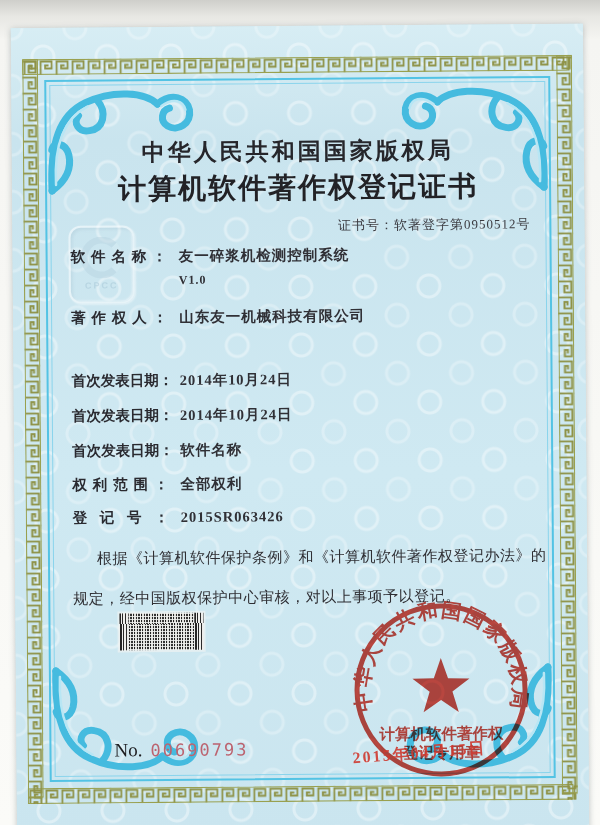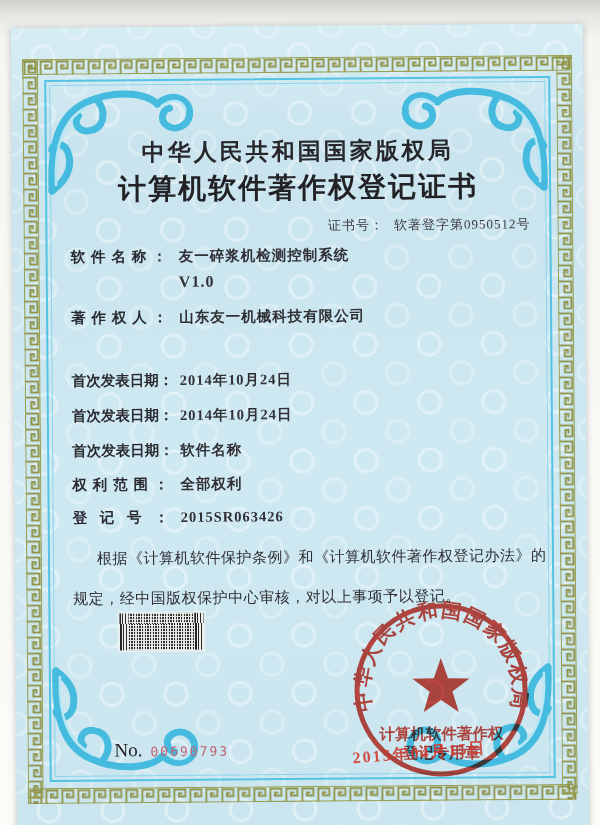--- a/index.html
+++ b/index.html
@@ -43,44 +43,44 @@
   .emboss-c{width:28px;height:28px;border-radius:50%;margin:9px auto 2px;
      border:7px solid rgba(185,212,226,.9);border-right-color:rgba(220,238,246,.5);}
   .emboss-txt{font-size:9px;text-align:center;letter-spacing:2px;color:rgba(165,198,214,.95);
      font-family:"Liberation Sans",sans-serif;font-weight:bold;}
   
   .issuer{position:absolute;left:0;right:0;top:110px;text-align:center;
      font-size:23px;font-weight:bold;letter-spacing:3px;color:#26262b;}
   .title{position:absolute;left:0;right:0;top:143px;text-align:center;
      font-size:28px;font-weight:bold;letter-spacing:2px;color:#222226;}
   .certno{position:absolute;right:54px;top:191px;font-size:13px;color:#3c3c42;letter-spacing:1px;}
-  .certno .lbl{margin-right:10px;}
+  .certno .lbl{}
   
   .field{position:absolute;left:58px;font-size:14.5px;color:#2e2e33;white-space:nowrap;}
   .flabel{display:inline-block;width:96px;text-align:justify;text-align-last:justify;
      font-weight:bold;color:#2a2a30;}
   .fvalue{margin-left:12px;letter-spacing:1px;font-weight:bold;color:#303036;}
-  .version-line{position:absolute;left:166px;top:246px;font-size:16px;font-weight:bold;
+  .version-line{position:absolute;left:166px;top:246px;font-size:12px;font-weight:bold;
      letter-spacing:1px;color:#303036;}
   
   .stmt{position:absolute;font-size:15px;color:#2f2f34;letter-spacing:.5px;white-space:nowrap;}
   .stmt1{left:82px;top:522px;}
   .stmt2{left:58px;top:562px;}
   
   .barcode{position:absolute;left:104px;top:586px;width:84px;height:37px;
      background:#f3f5f3;display:flex;box-shadow:0 0 0 2px rgba(243,245,243,.6);}
   .bc-guard{width:9px;height:100%;
      background:repeating-linear-gradient(90deg,#262626 0 2px,#f0f0ee 2px 3px,#262626 3px 4px,#efefec 4px 6px,#2b2b2b 6px 7px,#ececea 7px 9px);}
   .bc-mid{flex:1;height:100%;
      background:
       repeating-linear-gradient(0deg, rgba(242,244,242,.85) 0 1px, rgba(242,244,242,0) 1px 3px),
       repeating-linear-gradient(90deg,#2a2a2a 0 1px,#e6e6e3 1px 2px,#333 2px 4px,#efefec 4px 5px,#202020 5px 6px,#dededa 6px 8px);}
   
   .serial{position:absolute;left:98px;top:712px;font-size:19px;color:#1d1d20;}
-  .serial .digits{font-family:"DejaVu Sans Mono",monospace;font-size:13px;color:#bc6470;
+  .serial .digits{font-family:"DejaVu Sans Mono",monospace;font-size:17px;color:#bc6470;
      letter-spacing:2px;margin-left:8px;}
   
   .seal{position:absolute;left:334px;top:574px;width:182px;height:182px;
      opacity:.92;mix-blend-mode:multiply;}
   .seal-date{position:absolute;left:336px;top:718px;font-size:16px;font-weight:bold;
      color:#cf3a30;letter-spacing:2px;transform:rotate(-4deg);opacity:.9;white-space:nowrap;}
 </style>
 </head>
 <body>
 
@@ -186,20 +186,24 @@
           <path d="M52,20 C62,32 58,48 44,50 C33,52 27,42 33,35"></path>
           <path d="M6,110 C20,100 26,88 23,74 C20,62 8,60 6,69"></path>
         </g>
         <g fill="none" stroke="#b8e6f4" stroke-width="2.5" stroke-linecap="round">
           <path d="M10,104 C8,64 18,38 42,26"></path>
           <path d="M116,26 C128,17 138,21 140,30"></path>
         </g>
       </svg>
     </div>
 
+    <div class="emboss">
+      <div class="emboss-c"></div>
+      <div class="emboss-txt">CPCC</div>
+    </div>
 
     <div class="issuer">中华人民共和国国家版权局</div>
     <div class="title">计算机软件著作权登记证书</div>
     <div class="certno">
       <span class="lbl">证书号：</span><span>软著登字第0950512号</span>
     </div>
 
     <div class="field" style="top:220px">
       <span class="flabel">软件名称：</span><span class="fvalue">友一碎浆机检测控制系统</span>
     </div>

